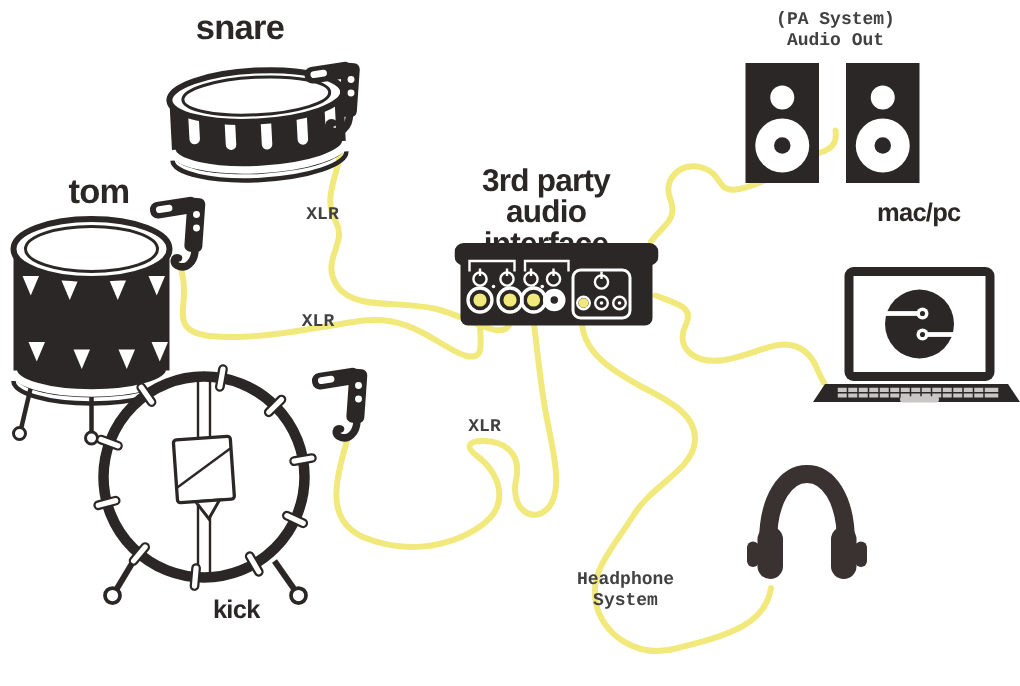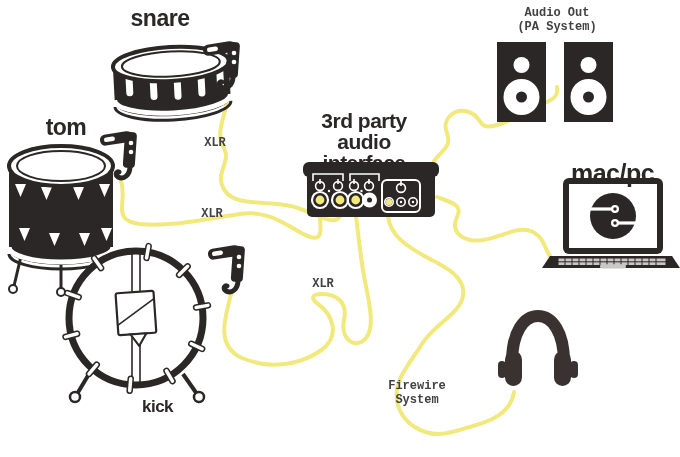--- a/index.html
+++ b/index.html
@@ -213,27 +213,27 @@
   <rect x="74" y="55" width="8" height="17" rx="4" fill="#3a3231"></rect>
 </svg>
 
 <div class="lbl h" style="left:125px;top:8px;width:70px;font-size:23px">snare</div>
 <div class="lbl h" style="left:36px;top:117px;width:60px;font-size:23px">tom</div>
 <div class="lbl h" style="left:120px;top:396px;width:75px;font-size:17px">kick</div>
 <div class="lbl h" style="left:294px;top:110px;width:140px;font-size:21px">
   <div>3rd party</div>
   <div>audio interface</div>
 </div>
-<div class="lbl h" style="left:565px;top:163px;width:95px;font-size:25px">mac/pc</div>
+<div class="lbl h" style="left:565px;top:131px;width:95px;font-size:17px">mac/pc</div>
 
 <div class="lbl m" style="left:497px;top:7px;width:120px">
+  <div>(PA System)</div>
   <div>Audio Out</div>
-  <div>(PA System)</div>
 </div>
 <div class="lbl m" style="left:437px;top:184px;width:110px">
 </div>
 <div class="lbl m" style="left:367px;top:380px;width:100px">
-  <div>Firewire</div>
+  <div>Headphone</div>
   <div>System</div>
 </div>
 <div class="lbl m" style="left:195px;top:137px;width:40px">XLR</div>
 <div class="lbl m" style="left:192px;top:208px;width:40px">XLR</div>
 <div class="lbl m" style="left:303px;top:278px;width:40px">XLR</div>
 
 </body></html>

